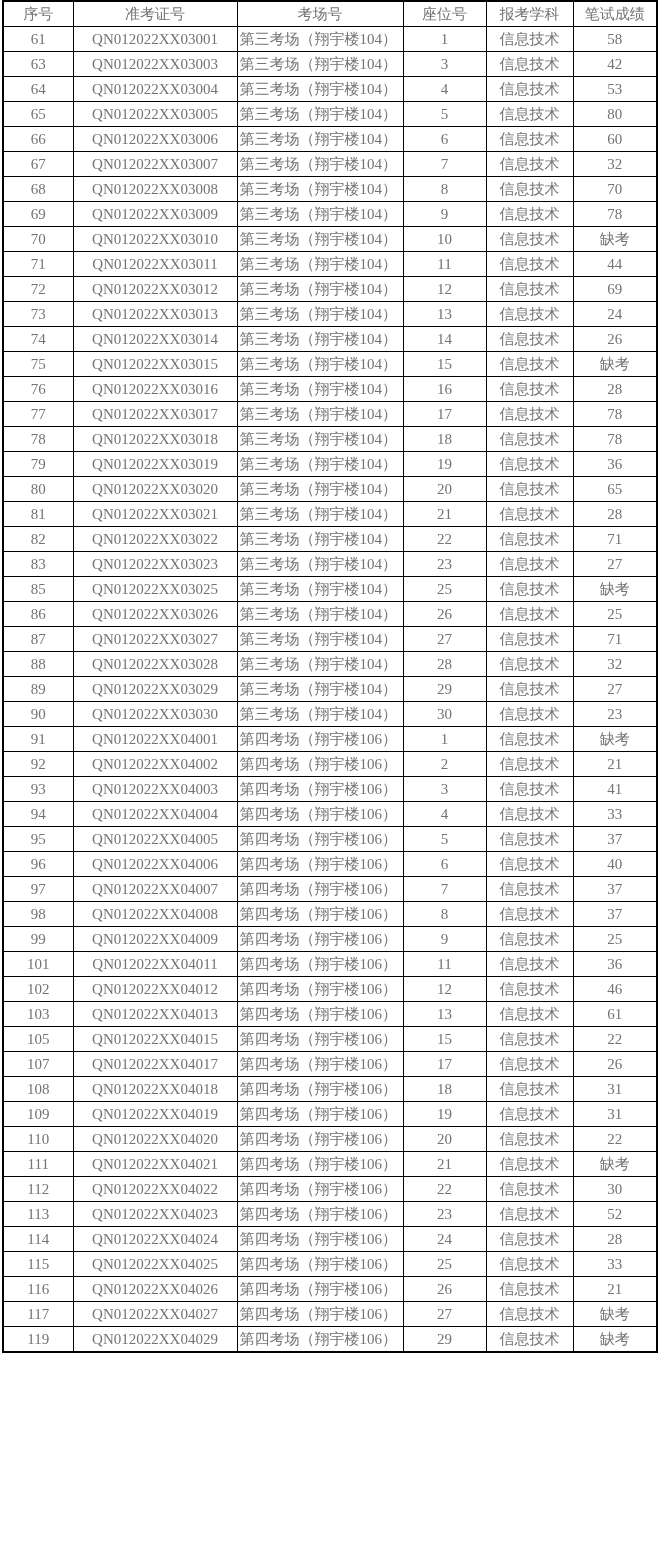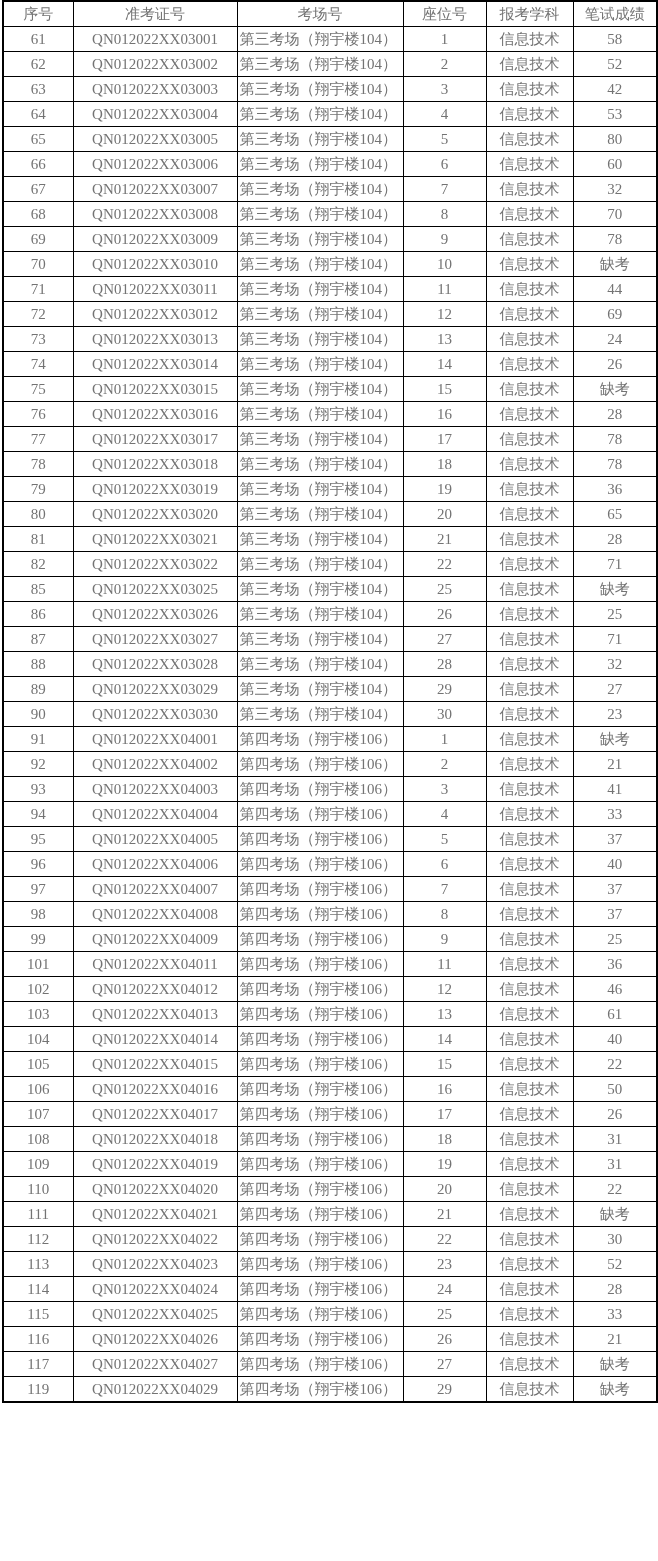--- a/index.html
+++ b/index.html
@@ -69,28 +69,20 @@
     <tbody>
         <tr>
           <td>61</td>
           <td>QN012022XX03001</td>
           <td class="left">第三考场（翔宇楼104）</td>
           <td>1</td>
           <td>信息技术</td>
           <td>58</td>
         </tr>
         <tr>
-          <td>62</td>
-          <td>QN012022XX03002</td>
-          <td class="left">第三考场（翔宇楼104）</td>
-          <td>2</td>
-          <td>信息技术</td>
-          <td>52</td>
-        </tr>
-        <tr>
           <td>63</td>
           <td>QN012022XX03003</td>
           <td class="left">第三考场（翔宇楼104）</td>
           <td>3</td>
           <td>信息技术</td>
           <td>42</td>
         </tr>
         <tr>
           <td>64</td>
           <td>QN012022XX03004</td>
@@ -237,20 +229,28 @@
         </tr>
         <tr>
           <td>82</td>
           <td>QN012022XX03022</td>
           <td class="left">第三考场（翔宇楼104）</td>
           <td>22</td>
           <td>信息技术</td>
           <td>71</td>
         </tr>
         <tr>
+          <td>83</td>
+          <td>QN012022XX03023</td>
+          <td class="left">第三考场（翔宇楼104）</td>
+          <td>23</td>
+          <td>信息技术</td>
+          <td>27</td>
+        </tr>
+        <tr>
           <td>85</td>
           <td>QN012022XX03025</td>
           <td class="left">第三考场（翔宇楼104）</td>
           <td>25</td>
           <td>信息技术</td>
           <td>缺考</td>
         </tr>
         <tr>
           <td>86</td>
           <td>QN012022XX03026</td>
@@ -381,42 +381,26 @@
         </tr>
         <tr>
           <td>103</td>
           <td>QN012022XX04013</td>
           <td class="left">第四考场（翔宇楼106）</td>
           <td>13</td>
           <td>信息技术</td>
           <td>61</td>
         </tr>
         <tr>
-          <td>104</td>
-          <td>QN012022XX04014</td>
-          <td class="left">第四考场（翔宇楼106）</td>
-          <td>14</td>
-          <td>信息技术</td>
-          <td>40</td>
-        </tr>
-        <tr>
           <td>105</td>
           <td>QN012022XX04015</td>
           <td class="left">第四考场（翔宇楼106）</td>
           <td>15</td>
           <td>信息技术</td>
           <td>22</td>
-        </tr>
-        <tr>
-          <td>106</td>
-          <td>QN012022XX04016</td>
-          <td class="left">第四考场（翔宇楼106）</td>
-          <td>16</td>
-          <td>信息技术</td>
-          <td>50</td>
         </tr>
         <tr>
           <td>107</td>
           <td>QN012022XX04017</td>
           <td class="left">第四考场（翔宇楼106）</td>
           <td>17</td>
           <td>信息技术</td>
           <td>26</td>
         </tr>
         <tr>

